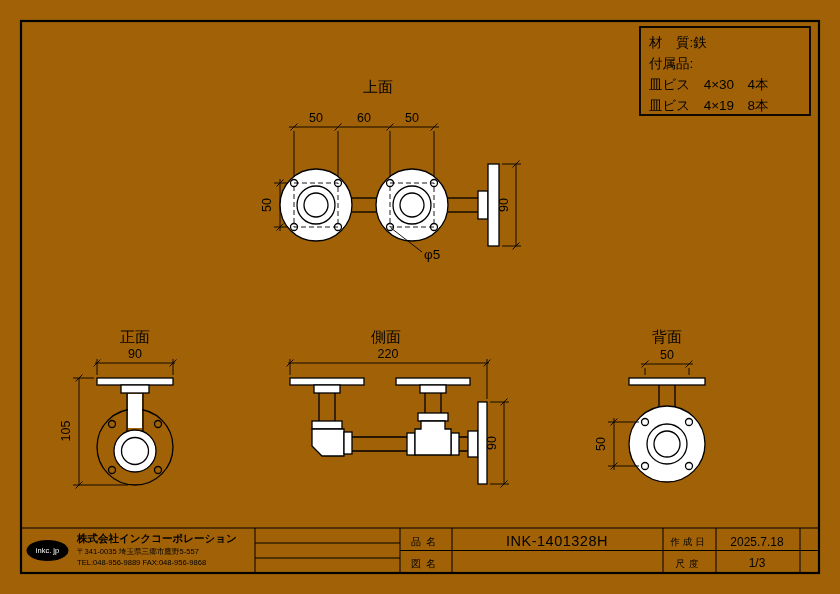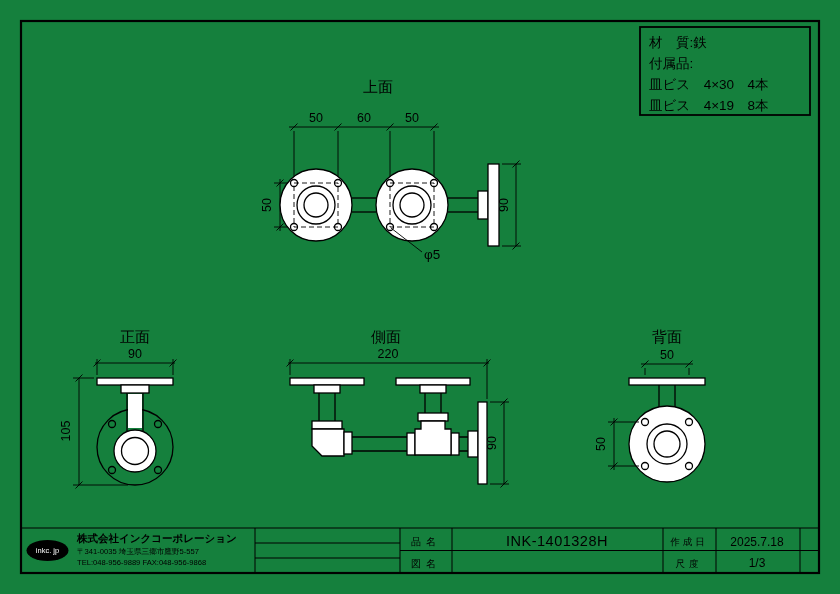--- a/index.html
+++ b/index.html
@@ -1,16 +1,16 @@
 <!DOCTYPE html>
 <html><head>
 <meta charset="utf-8">
 <style>
   html,body { margin:0; padding:0; background:#ffffff; }
-  .sheet { position:relative; width:840px; height:594px; background:#15803d; overflow:hidden; }
+  .sheet { position:relative; width:840px; height:594px; background:#a16207; overflow:hidden; }
   svg text { font-family:"Liberation Sans", sans-serif; fill:#000; }
   .outline  { fill:none; stroke:#000; stroke-width:1.3; }
   .outline-w{ fill:#fff;  stroke:#000; stroke-width:1.3; }
   .dim      { fill:none; stroke:#000; stroke-width:0.9; }
   .dash     { fill:none; stroke:#000; stroke-width:0.9; stroke-dasharray:5 3; }
   .tbline   { fill:none; stroke:#000; stroke-width:1;   }
   .t-dim    { font-size:12.5px; }
   .t-title  { font-size:15px; }
   .t-note   { font-size:13.5px; }
   .t-co     { font-size:10.5px; font-weight:bold; }

